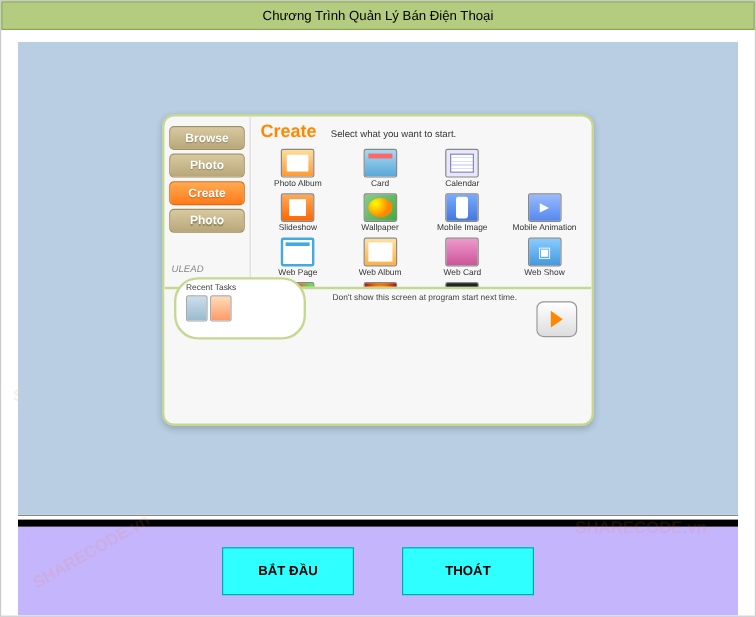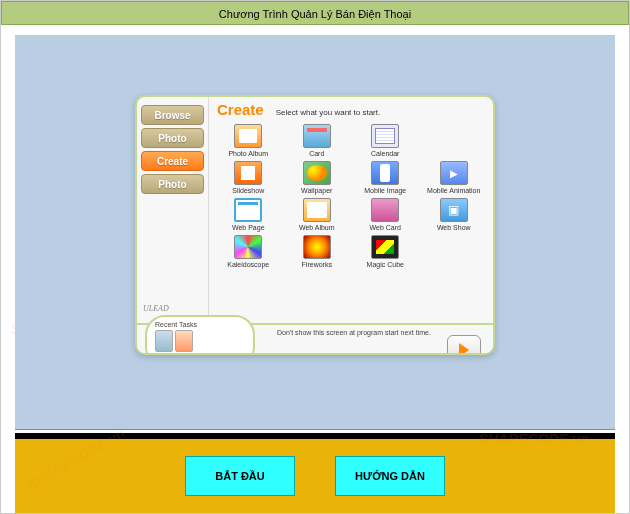--- a/index.html
+++ b/index.html
@@ -8,25 +8,25 @@
   .wm1 { top: 50px; left: 20px; } .wm2 { top: 180px; left: 50px; } .wm3 { top: 320px; left: 10px; }
   .wm4 { top: 120px; right: 20px; } .wm5 { top: 250px; right: 30px; } .wm6 { top: 430px; right: 40px; }
   .wm7 { top: 450px; left: 20px; transform: rotate(-30deg); }
 
   .titlebar { background: #b4cc80; height: 24px; border: 1px solid #88a850; text-align: center; font-size: 11px; line-height: 24px; }
 
   .main-area { background: #b9cee3; height: 394px; margin: 10px 14px 0 14px; position: relative; }
 
   .dialog { position: absolute; left: 120px; top: 60px; width: 360px; height: 260px; background: #f7f7f7; border-radius: 10px; border: 2px solid #c4d890; box-shadow: 0 2px 6px rgba(0,0,0,.2); overflow: hidden; }
 
-  .dialog-body { display: flex; height: 226px; }
+  .dialog-body { display: flex; height: 142px; }
   .sidebar { width: 72px; padding: 8px 4px; display: flex; flex-direction: column; gap: 3px; border-right: 1px solid #ddd; }
   .sidebtn { height: 20px; border-radius: 4px; font-size: 10px; font-weight: bold; color: #fff; text-align: center; line-height: 20px; cursor: pointer; background: linear-gradient(#d8c8a0, #b8a878); border: 1px solid #a09060; text-shadow: 0 1px 1px rgba(0,0,0,.3); }
   .sidebtn.active { background: linear-gradient(#ffaa50, #ff7b1a); border-color: #e06a10; }
-  .brand { margin-top: auto; font-size: 8px; color: #888; font-style: italic; padding: 2px; font-family: Liberation Serif, serif; }
+  .brand { margin-top: auto; font-size: 8px; color: #888; font-style: italic; padding: 2px; }
 
   .content { flex: 1; padding: 4px 8px; }
   .content-hdr { display: flex; align-items: baseline; gap: 12px; margin-bottom: 6px; }
   .content-hdr h2 { color: #ff8800; font-size: 15px; }
   .content-hdr span { font-size: 8px; color: #333; }
 
   .grid { display: grid; grid-template-columns: repeat(4, 1fr); gap: 4px 6px; }
   .gitem { text-align: center; cursor: pointer; }
   .gicon { width: 28px; height: 24px; margin: 0 auto; border: 1px solid #888; border-radius: 2px; position: relative; overflow: hidden; }
   .glabel { font-size: 7px; color: #333; margin-top: 2px; white-space: nowrap; }
@@ -50,21 +50,21 @@
   .recent-box { position: absolute; left: 8px; top: -10px; width: 110px; height: 52px; background: #fff; border: 2px solid #c4d890; border-radius: 20px; padding: 4px 8px; }
   .recent-box .rt { font-size: 7px; color:#444; }
   .recent-thumbs { display:flex; gap:2px; margin-top:2px; }
   .recent-thumbs div { width:18px; height:22px; border:1px solid #aaa; background:linear-gradient(#cde,#9bc); border-radius:2px; }
   .recent-thumbs div:nth-child(2){ background:linear-gradient(#fdb,#f96); }
   .startup-row { position:absolute; left:140px; top:4px; font-size:7px; color:#444; }
   .play-btn { position: absolute; right: 12px; top: 10px; width: 34px; height: 30px; border-radius: 6px; background: linear-gradient(#fff,#ddd); border:1px solid #999; display:flex; align-items:center; justify-content:center; cursor:pointer; }
   .play-btn::after { content:''; border-left:10px solid #ff8800; border-top:7px solid transparent; border-bottom:7px solid transparent; }
 
   .divider { height: 10px; background: #fff; margin: 0 14px; border-top:1px solid #888; border-bottom: 6px solid #000; }
-  .bottom-bar { background: #eab308; height: 74px; margin: 0 14px; display: flex; align-items: center; justify-content: center; gap: 40px; }
+  .bottom-bar { background: #c4b5fd; height: 74px; margin: 0 14px; display: flex; align-items: center; justify-content: center; gap: 40px; }
   .main-btn { width: 110px; height: 40px; background: #2fffff; border: 1px solid #0aa; font-size: 11px; font-weight: bold; cursor: pointer; }
 </style>
 </head>
 <body>
 
 <div class="watermark wm1">SHARECODE.vn</div>
 <div class="watermark wm2">SHARECODE.vn</div>
 <div class="watermark wm3">SHARECODE.vn</div>
 <div class="watermark wm4">SHARECODE.vn</div>
 <div class="watermark wm5">SHARECODE.vn</div>
@@ -165,14 +165,14 @@
       </div>
       <div class="play-btn"></div>
     </div>
   </div>
 </div>
 
 <div class="divider"></div>
 
 <div class="bottom-bar">
   <button class="main-btn">BẮT ĐẦU</button>
-  <button class="main-btn">HƯỚNG DẪN</button>
+  <button class="main-btn">THOÁT</button>
 </div>
 
 </body></html>

